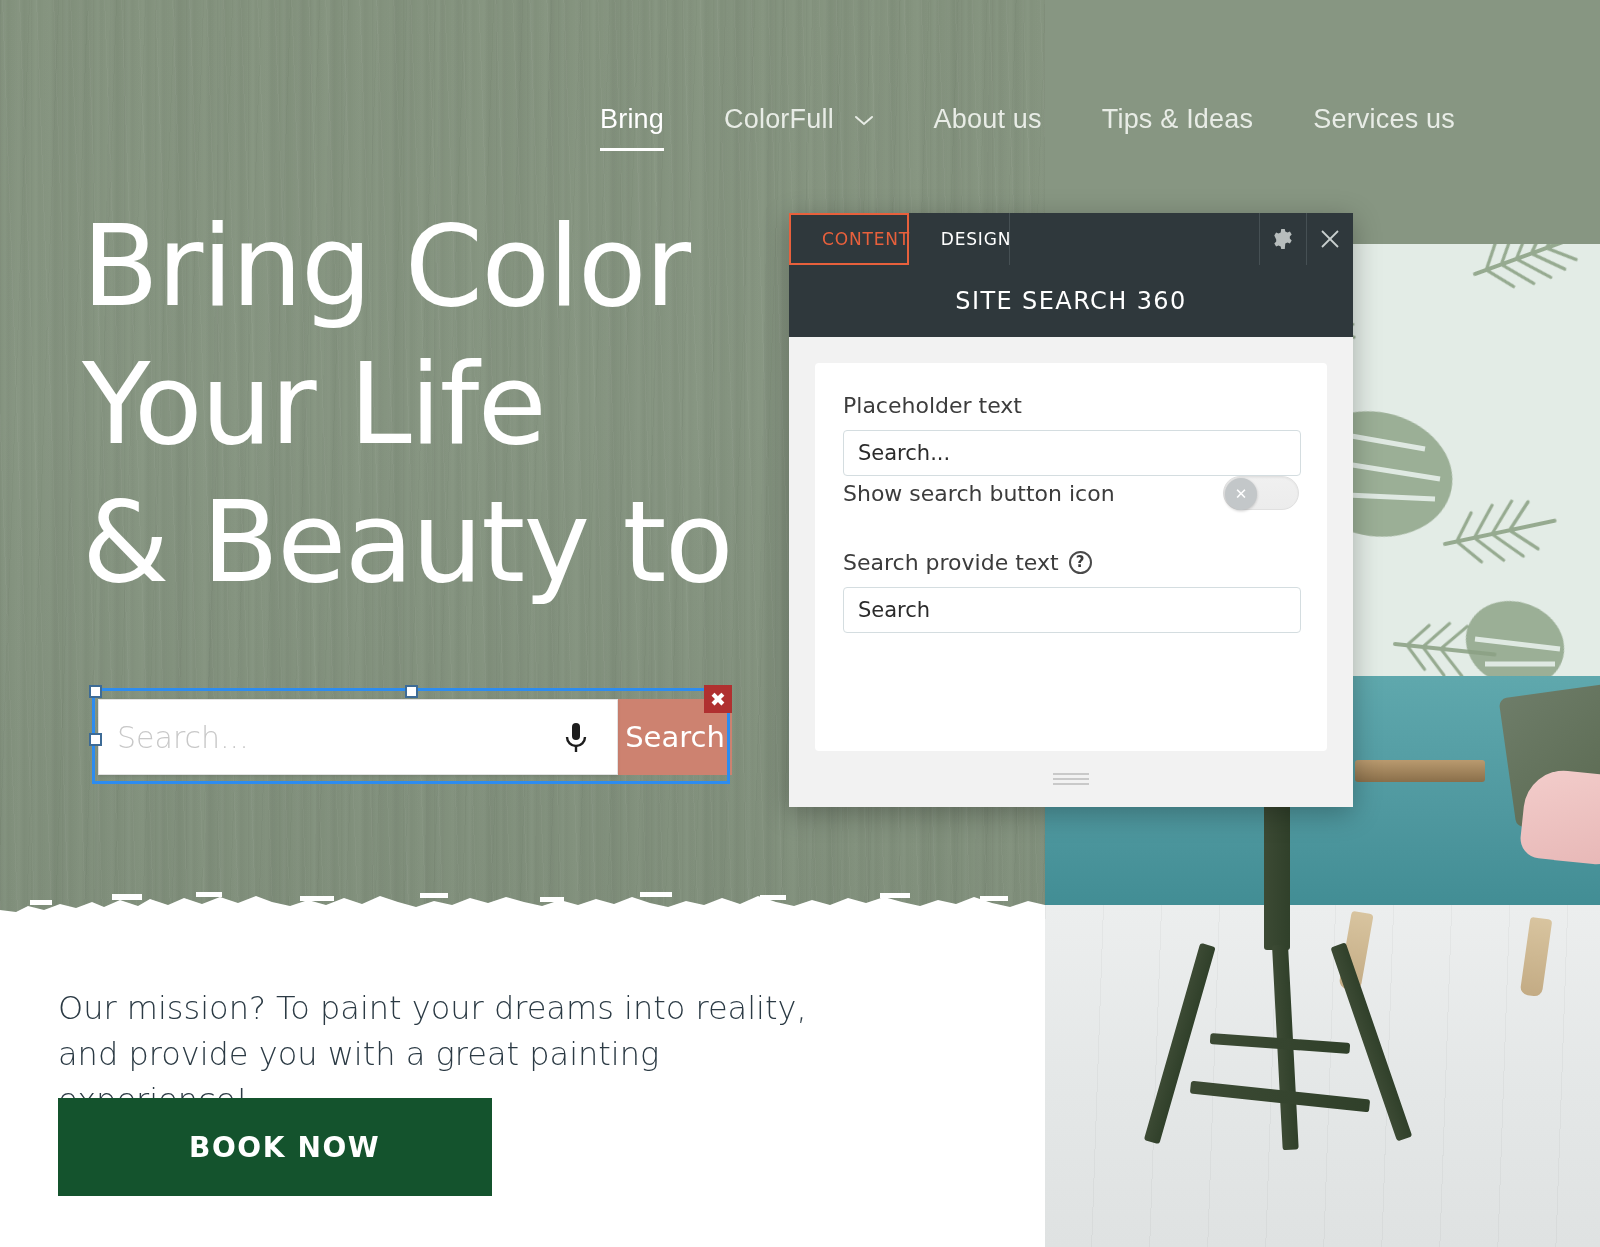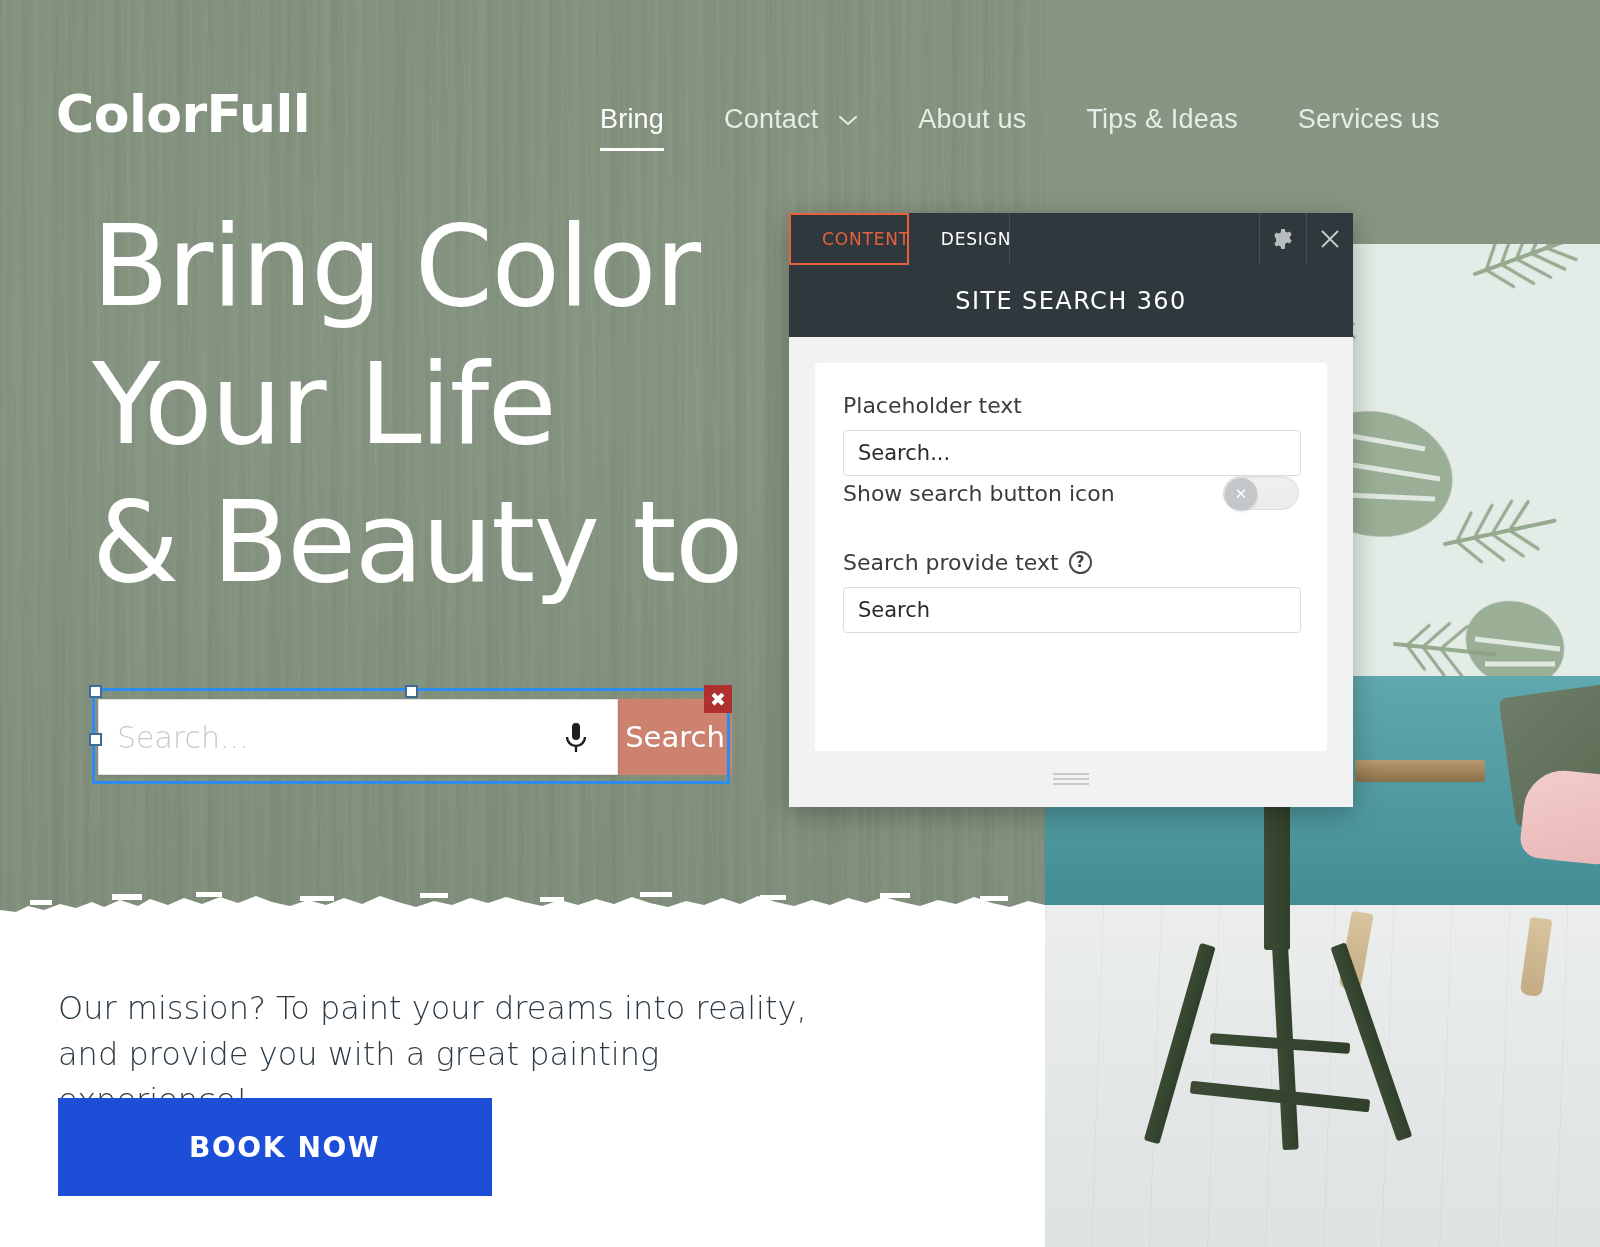--- a/index.html
+++ b/index.html
@@ -55,21 +55,21 @@
   .navlink.active { color: #ffffff; }
   .navlink.active::after {
     content: ""; position: absolute; left: 30px; right: 30px; bottom: -12px;
     height: 3px; background: #ffffff;
   }
   .chev { display:inline-block; margin-left: 12px; }
   .chev svg { vertical-align: middle; }
 
   
   .headline {
-    position: absolute; left: 92px; top: 198px; width: 760px;
+    position: absolute; left: 82px; top: 198px; width: 760px;
     color: #ffffff; font-size: 112px; line-height: 1.23;
     font-weight: 400; letter-spacing: -1.5px;
     font-family: "DejaVu Sans", sans-serif;
     z-index: 5;
   }
   .headline div { white-space: nowrap; }
 
   
   .search-wrap {
     position: absolute; left: 92px; top: 688px; width: 638px; height: 96px;
@@ -128,21 +128,21 @@
     position: absolute; left: 0; top: 915px; width: 1045px; height: 332px;
     background: #ffffff; z-index: 4;
   }
   .mission {
     position: absolute; left: 58px; top: 70px; width: 760px;
     font-size: 32px; line-height: 1.44; color: #2b3a44; font-weight: 300;
     font-family: "DejaVu Sans", sans-serif;
   }
   .book-btn {
     position: absolute; left: 58px; top: 183px; width: 434px; height: 98px;
-    background: #1d4ed8; display: flex; align-items: center;
+    background: #14532d; display: flex; align-items: center;
     color: #ffffff; font-size: 28px; font-weight: 700; letter-spacing: 1.6px;
     padding-left: 131px; cursor: pointer;
     font-family: "DejaVu Sans", sans-serif;
   }
 
   
   .photo {
     position: absolute; left: 1045px; top: 0px; width: 555px; height: 1247px;
     overflow: hidden; z-index: 3; background: #dfe8e2;
   }
@@ -423,27 +423,26 @@
       <div class="trileg" style="left:104px;top:0px;width:26px;height:150px;"></div>
       <div class="trileg" style="left:40px;top:145px;width:16px;height:205px;transform:rotate(16deg);transform-origin:top center;"></div>
       <div class="trileg" style="left:112px;top:145px;width:16px;height:205px;transform:rotate(-3deg);transform-origin:top center;"></div>
       <div class="trileg" style="left:170px;top:145px;width:16px;height:205px;transform:rotate(-19deg);transform-origin:top center;"></div>
       <div class="trileg" style="left:30px;top:290px;width:180px;height:13px;transform:rotate(6deg);"></div>
       <div class="trileg" style="left:50px;top:238px;width:140px;height:11px;transform:rotate(4deg);"></div>
     </div>
   </div>
 
   <div class="navbar">
-    <div class="brand">ColorFull</div>
     <div class="navlinks">
       <div class="navlink active">
         <span>Bring</span>
       </div>
       <div class="navlink">
-        <span>Contact</span>
+        <span>ColorFull</span>
         <span class="chev">
           <svg width="20" height="12" viewBox="0 0 20 12">
               <path d="M2 2 L10 9 L18 2" stroke="#e8ece6" stroke-width="2" fill="none" stroke-linecap="round"></path>
             </svg>
         </span>
       </div>
       <div class="navlink">
         <span>About us</span>
       </div>
       <div class="navlink">

